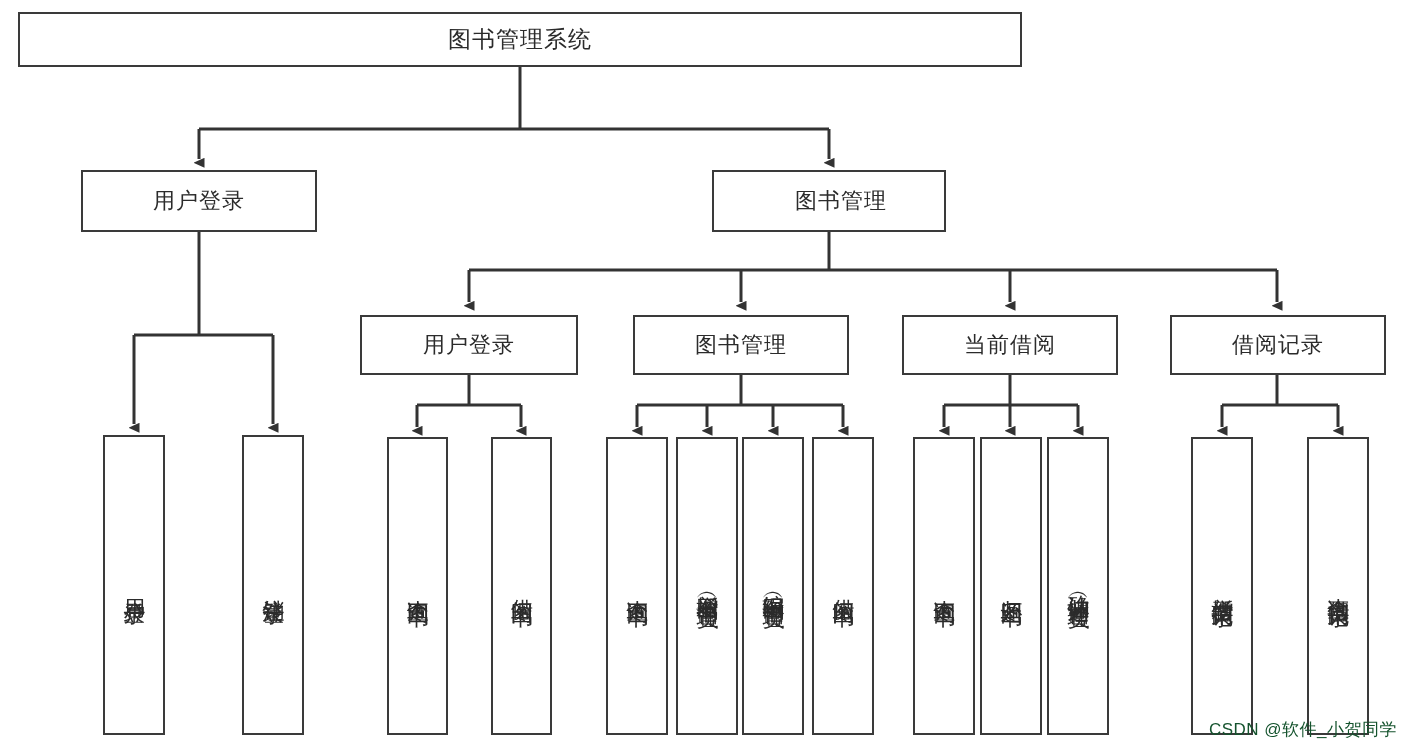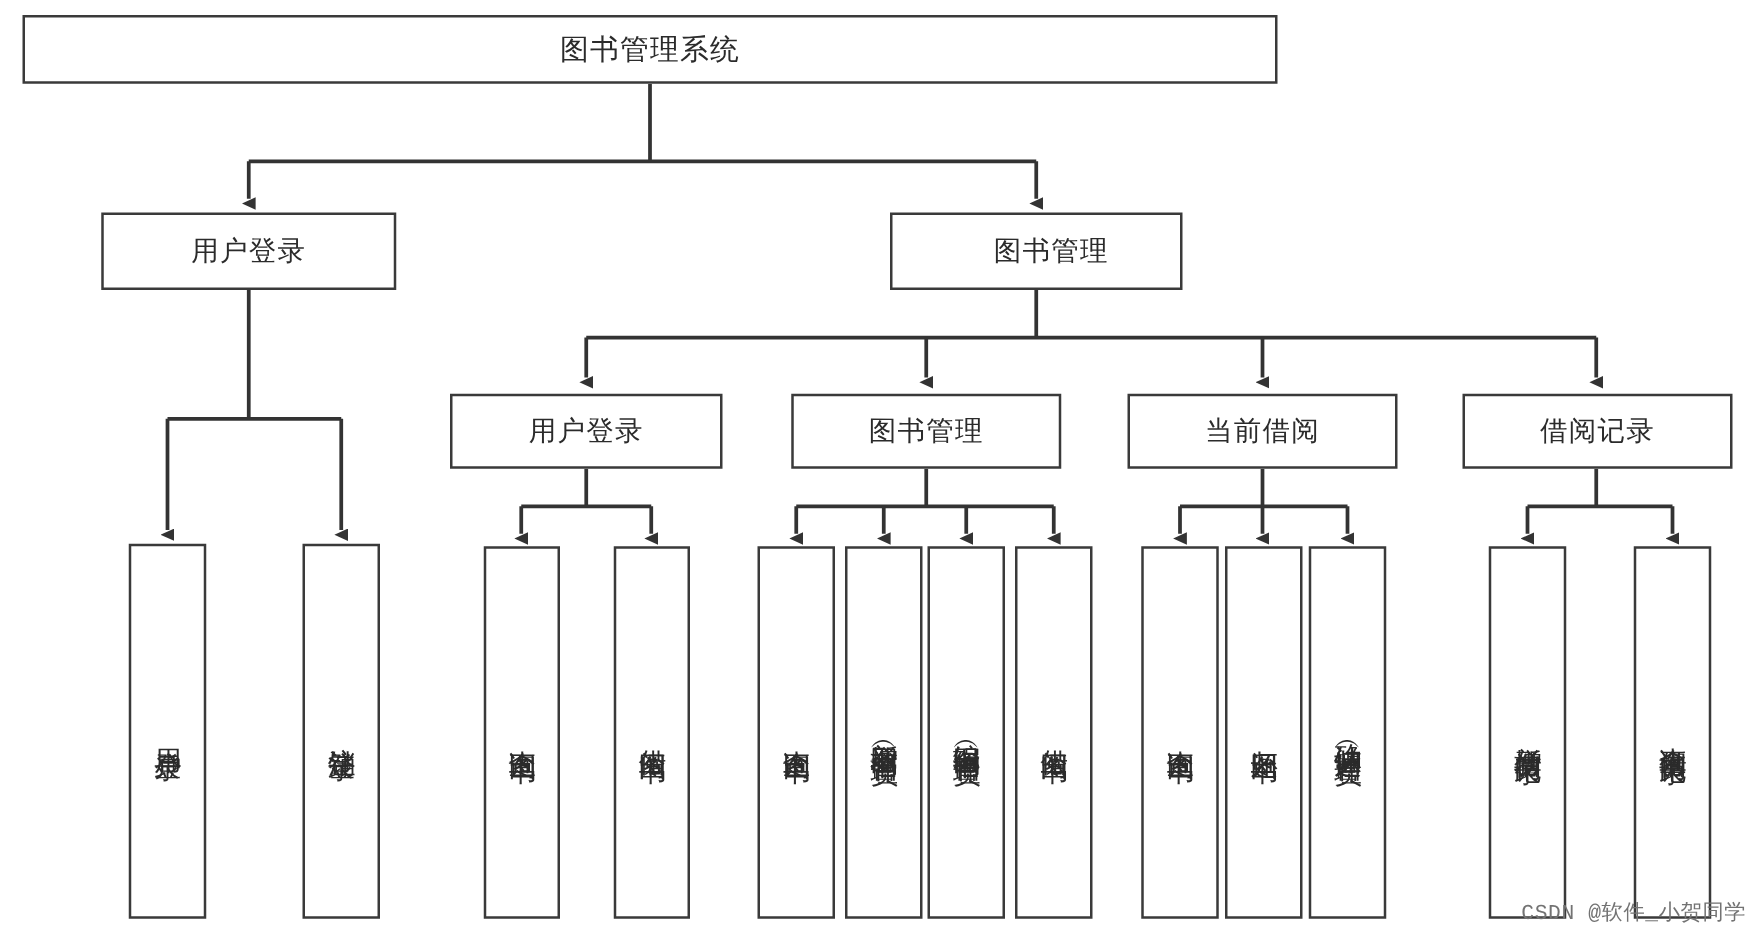--- a/index.html
+++ b/index.html
@@ -10,22 +10,22 @@
   .node{position:absolute;box-sizing:border-box;background:#ffffff;
         border:2.5px solid #3a3a3a;display:flex;align-items:center;
         justify-content:center;color:#2b2b2b;}
   .node.h{font-size:22px;letter-spacing:1px;}
   .node.root{font-size:23px;}
   .node.v{writing-mode:vertical-rl;text-orientation:upright;
           font-size:22px;line-height:1.22;letter-spacing:2px;
           padding:6px 0;}
   .node.v .lbl{writing-mode:vertical-rl;text-orientation:upright;
                white-space:normal;text-align:center;}
-  .watermark{position:absolute;right:8px;bottom:6px;color:#737373;
-             font-size:17px;letter-spacing:0.5px;white-space:nowrap;font-family:Liberation Mono, monospace;}
+  .watermark{position:absolute;right:8px;bottom:6px;color:#14532d;
+             font-size:17px;letter-spacing:0.5px;white-space:nowrap;}
 </style>
 </head>
 <body>
 
 <div id="chart-root">
 
   <svg id="edges" viewBox="0 0 1405 747" xmlns="http://www.w3.org/2000/svg">
     <defs>
       <marker id="arrow" markerWidth="10" markerHeight="11" refX="1.2" refY="5.5" orient="auto" markerUnits="userSpaceOnUse">
         <path d="M0,0 L10,0 L5,11 z" fill="#333333"></path>

